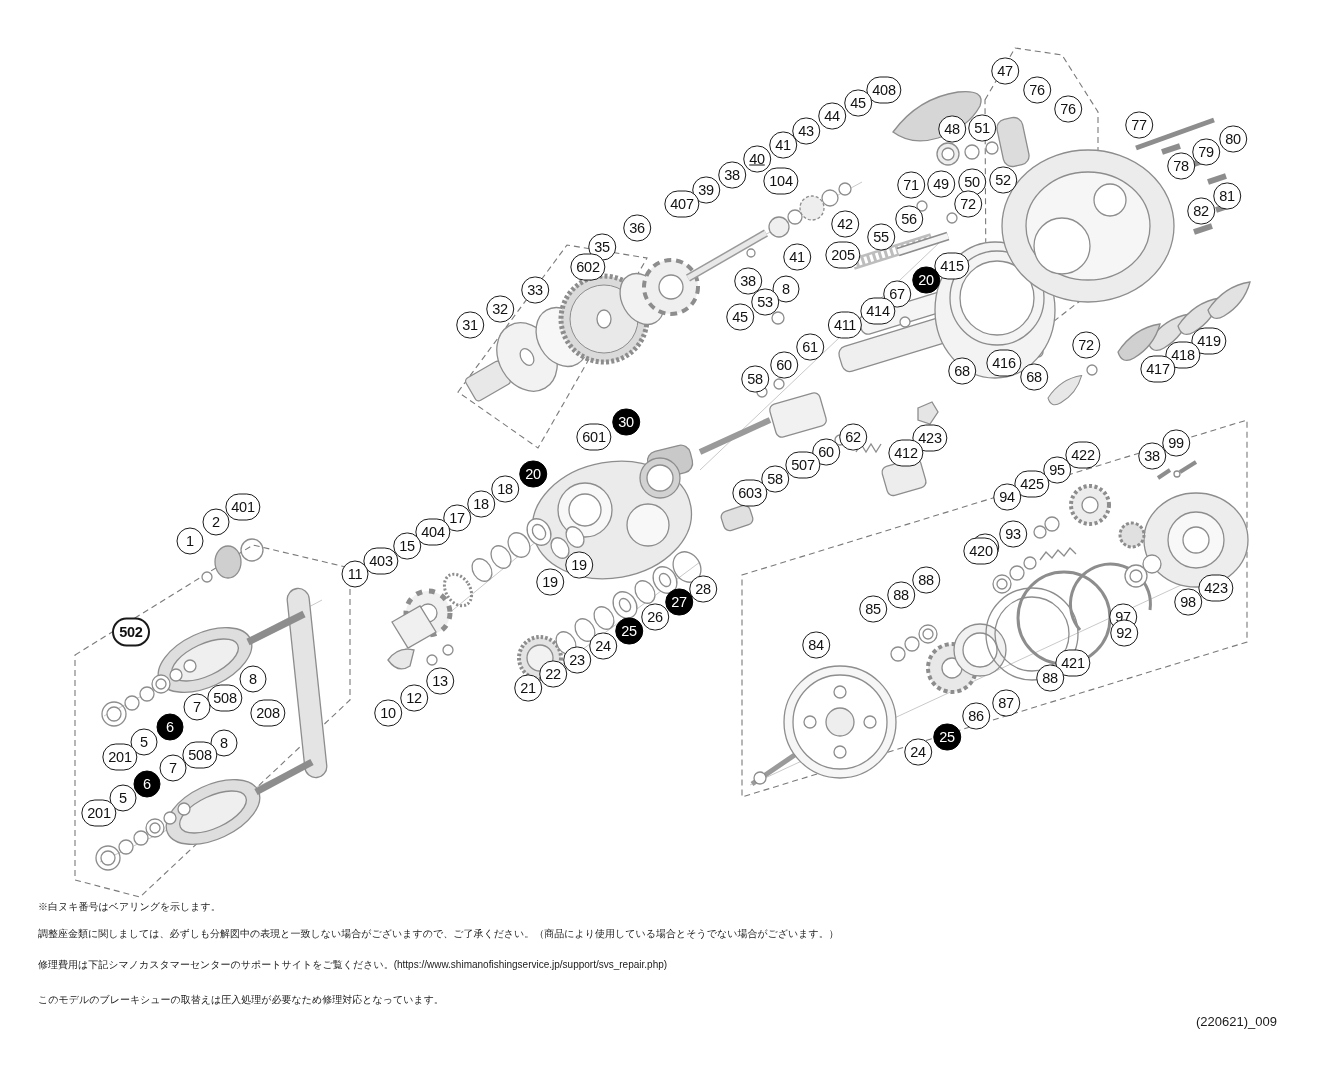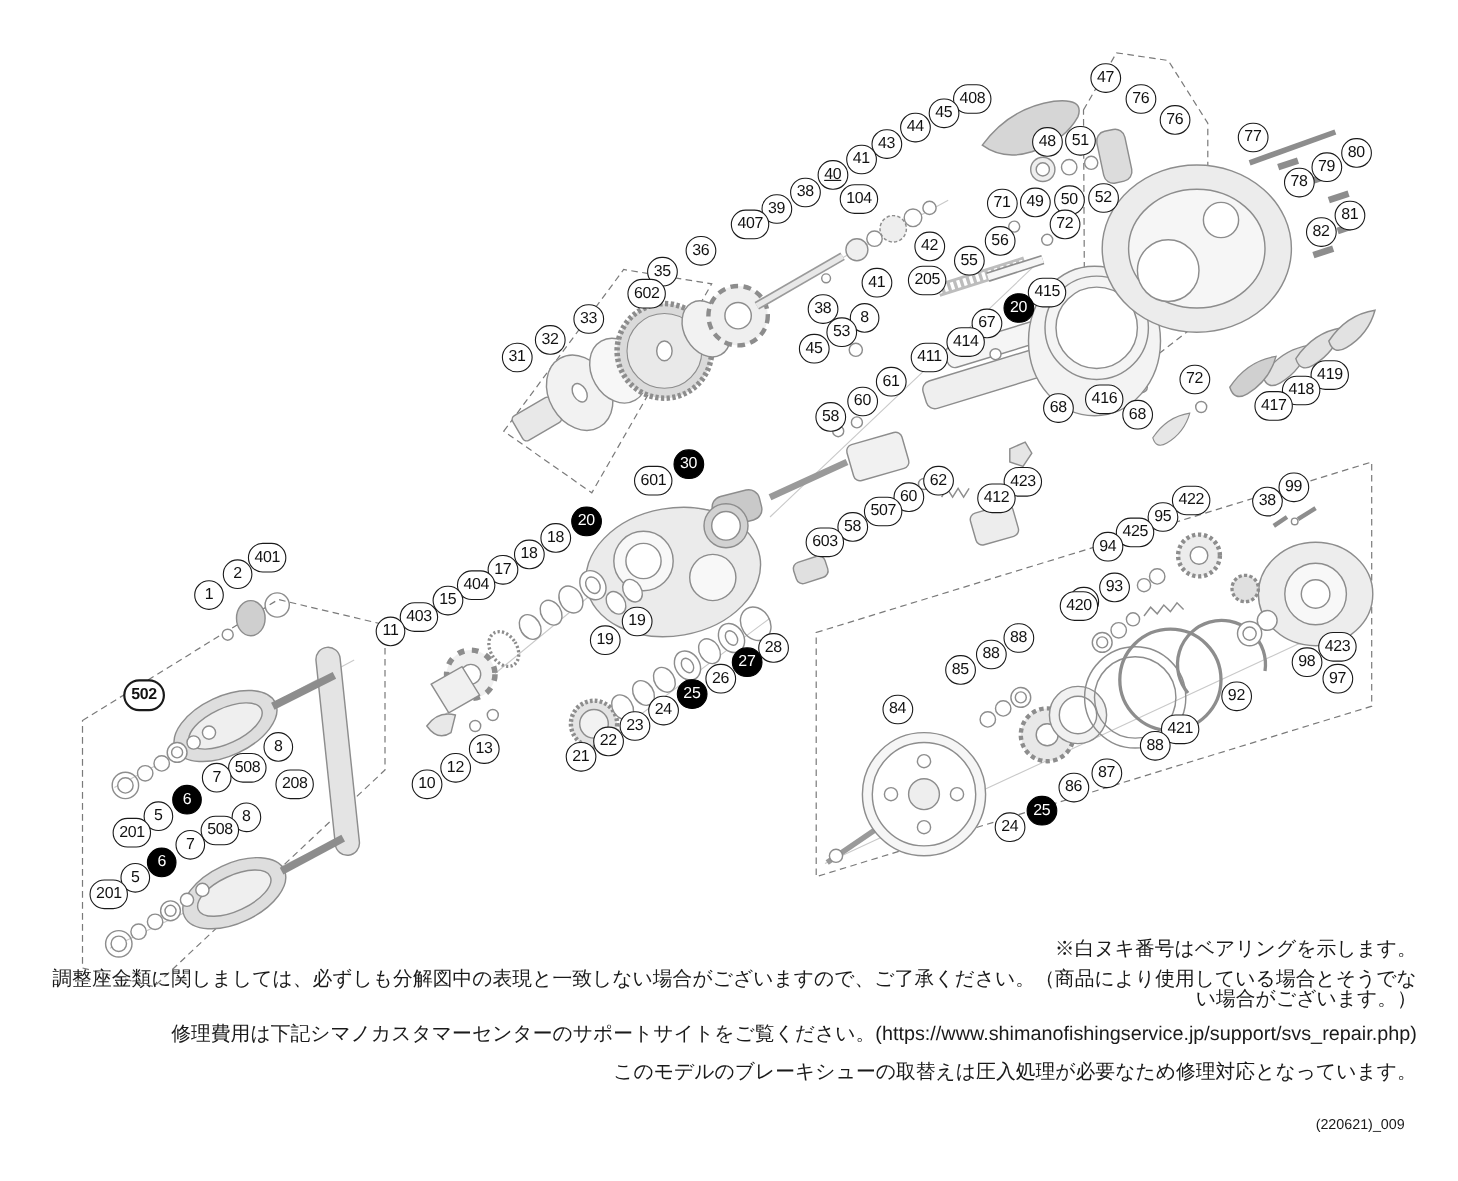--- a/index.html
+++ b/index.html
@@ -6,21 +6,21 @@
   .page{position:relative;width:1325px;height:1074px;background:#ffffff;overflow:hidden;
         font-family:"Liberation Sans",sans-serif;color:#1a1a1a;}
   .artwork{position:absolute;left:0;top:0;z-index:1;}
   .callout-layer{position:absolute;left:0;top:0;width:100%;height:100%;z-index:3;pointer-events:none;}
   .callout{position:absolute;transform:translate(-50%,-50%);min-width:27px;height:27px;
            padding:0 5px;box-sizing:border-box;border:1.5px solid #1a1a1a;border-radius:14px;
            background:#fff;color:#111;display:flex;align-items:center;justify-content:center;
            font:400 14.5px/1 "Liberation Sans",sans-serif;letter-spacing:-0.3px;}
   .callout.filled{background:#000;border-color:#000;color:#fff;}
   .callout.bold{border-width:2.6px;font-weight:700;min-width:38px;height:29px;border-radius:15px;}
-  .notes{position:absolute;left:38px;top:853px;width:1250px;z-index:4;font-size:18px;line-height:19px;text-align:right;}
+  .notes{position:absolute;left:38px;top:897px;width:1250px;z-index:4;font-size:10px;line-height:19px;}
   .notes p{margin:0 0 8px;}
   .notes p:nth-child(2){margin-bottom:12px;}
   .notes p:nth-child(3){margin-bottom:16px;}
   .notes p:nth-child(4){margin-bottom:6px;}
   .doc-code{position:absolute;top:1014px;right:48px;z-index:4;font-size:13px;}
 </style>
 </head>
 <body>
 
 <div class="page">
@@ -316,21 +316,21 @@
       <div class="callout" style="left: 407px; top: 546px;">15</div>
       <div class="callout" style="left: 381px; top: 561px;">403</div>
       <div class="callout" style="left: 355px; top: 574px;">11</div>
       <div class="callout" style="left: 1013px; top: 534px; text-align: right;">93</div>
       <div class="callout" style="left: 985px; top: 547px; font-style: italic;">90</div>
       <div class="callout" style="left: 958px; top: 551px; margin-left: 23px;">420</div>
       <div class="callout" style="left: 579px; top: 565px;">19</div>
       <div class="callout" style="left: 550px; top: 582px;">19</div>
       <div class="callout" style="left: 1216px; top: 588px;">423</div>
       <div class="callout" style="left: 1188px; top: 602px;">98</div>
-      <div class="callout" style="left: 1216px; top: 617px;">97</div>
+      <div class="callout" style="left: 1123px; top: 617px;">97</div>
       <div class="callout" style="left: 1124px; top: 633px;">92</div>
       <div class="callout" style="left: 703px; top: 589px;">28</div>
       <div class="callout filled" style="left: 679px; top: 602px;">27</div>
       <div class="callout" style="left: 655px; top: 617px;">26</div>
       <div class="callout filled" style="left: 629px; top: 631px;">25</div>
       <div class="callout" style="left: 603px; top: 646px;">24</div>
       <div class="callout" style="left: 577px; top: 660px;">23</div>
       <div class="callout" style="left: 553px; top: 674px;">22</div>
       <div class="callout" style="left: 528px; top: 688px;">21</div>
       <div class="callout" style="left: 440px; top: 681px;">13</div>

